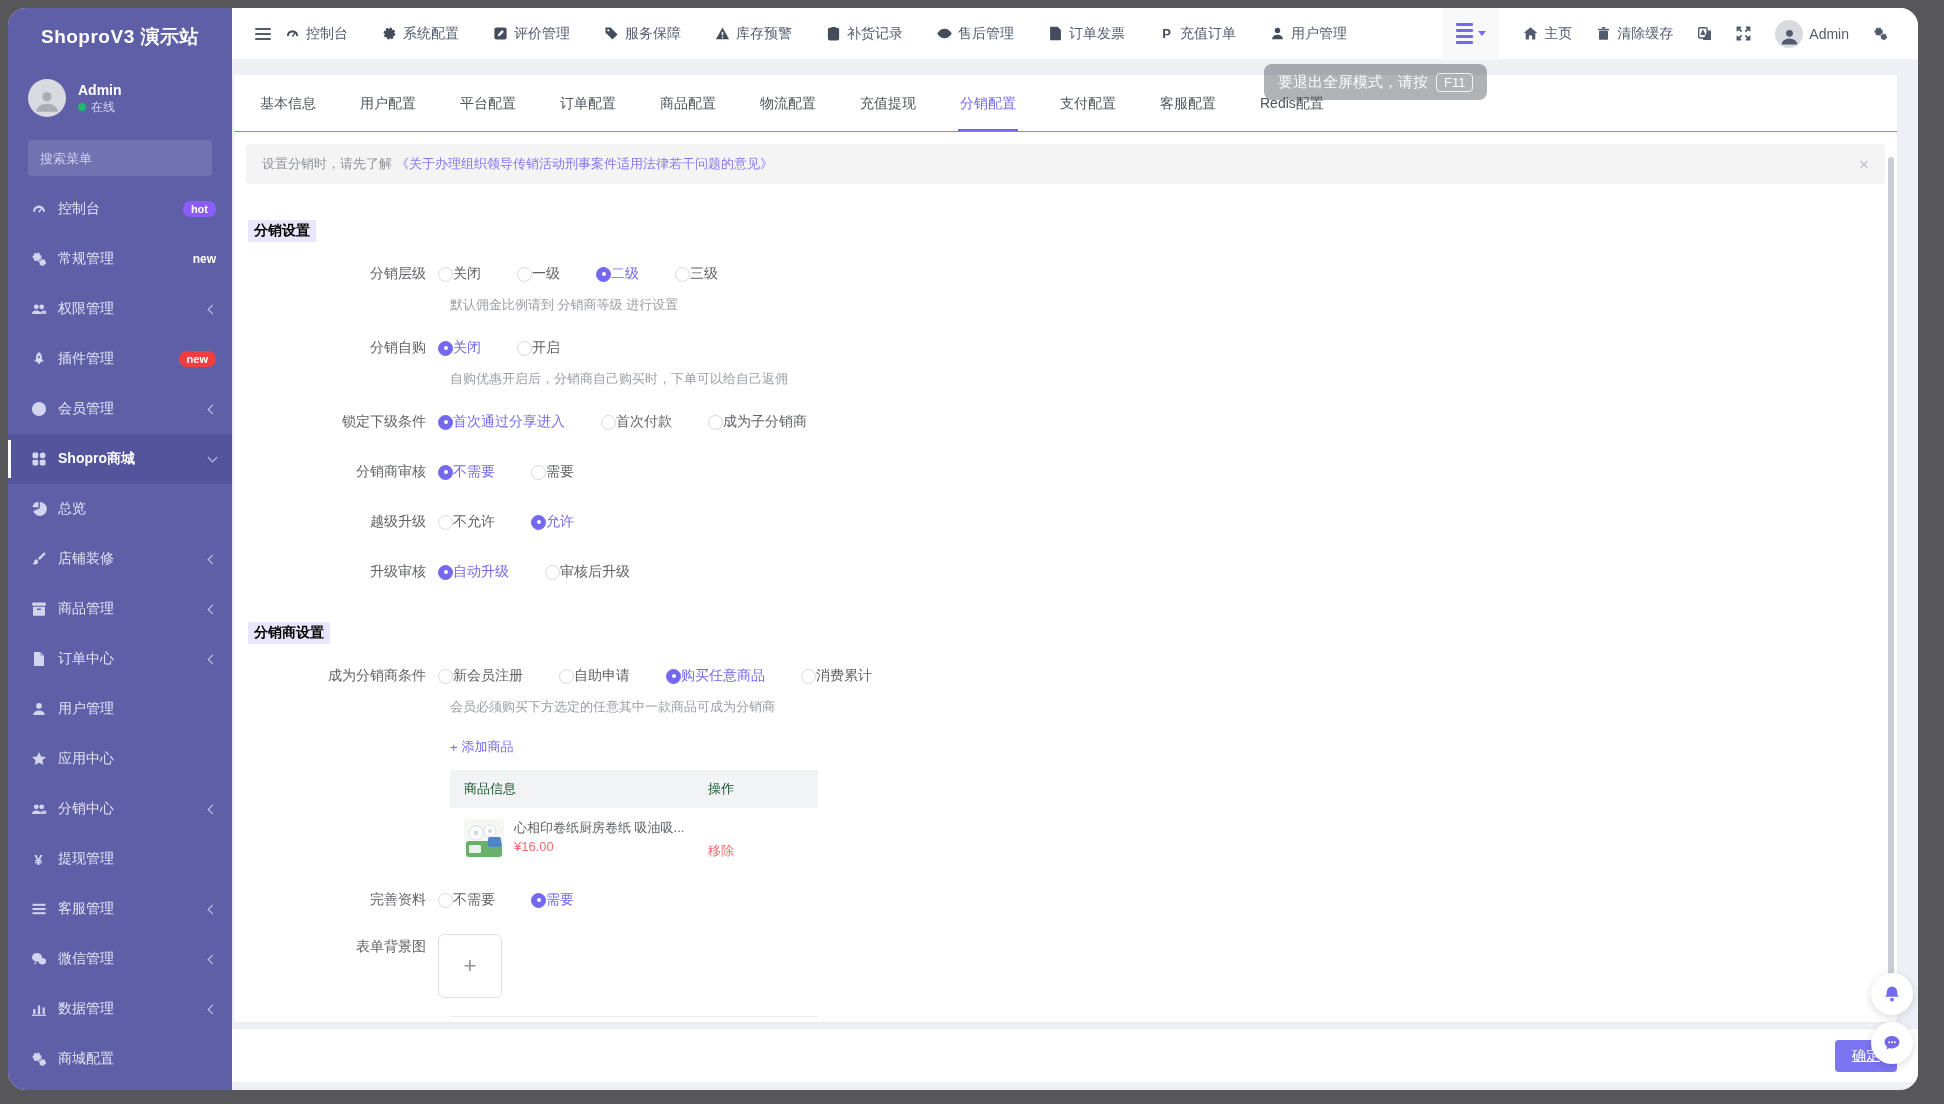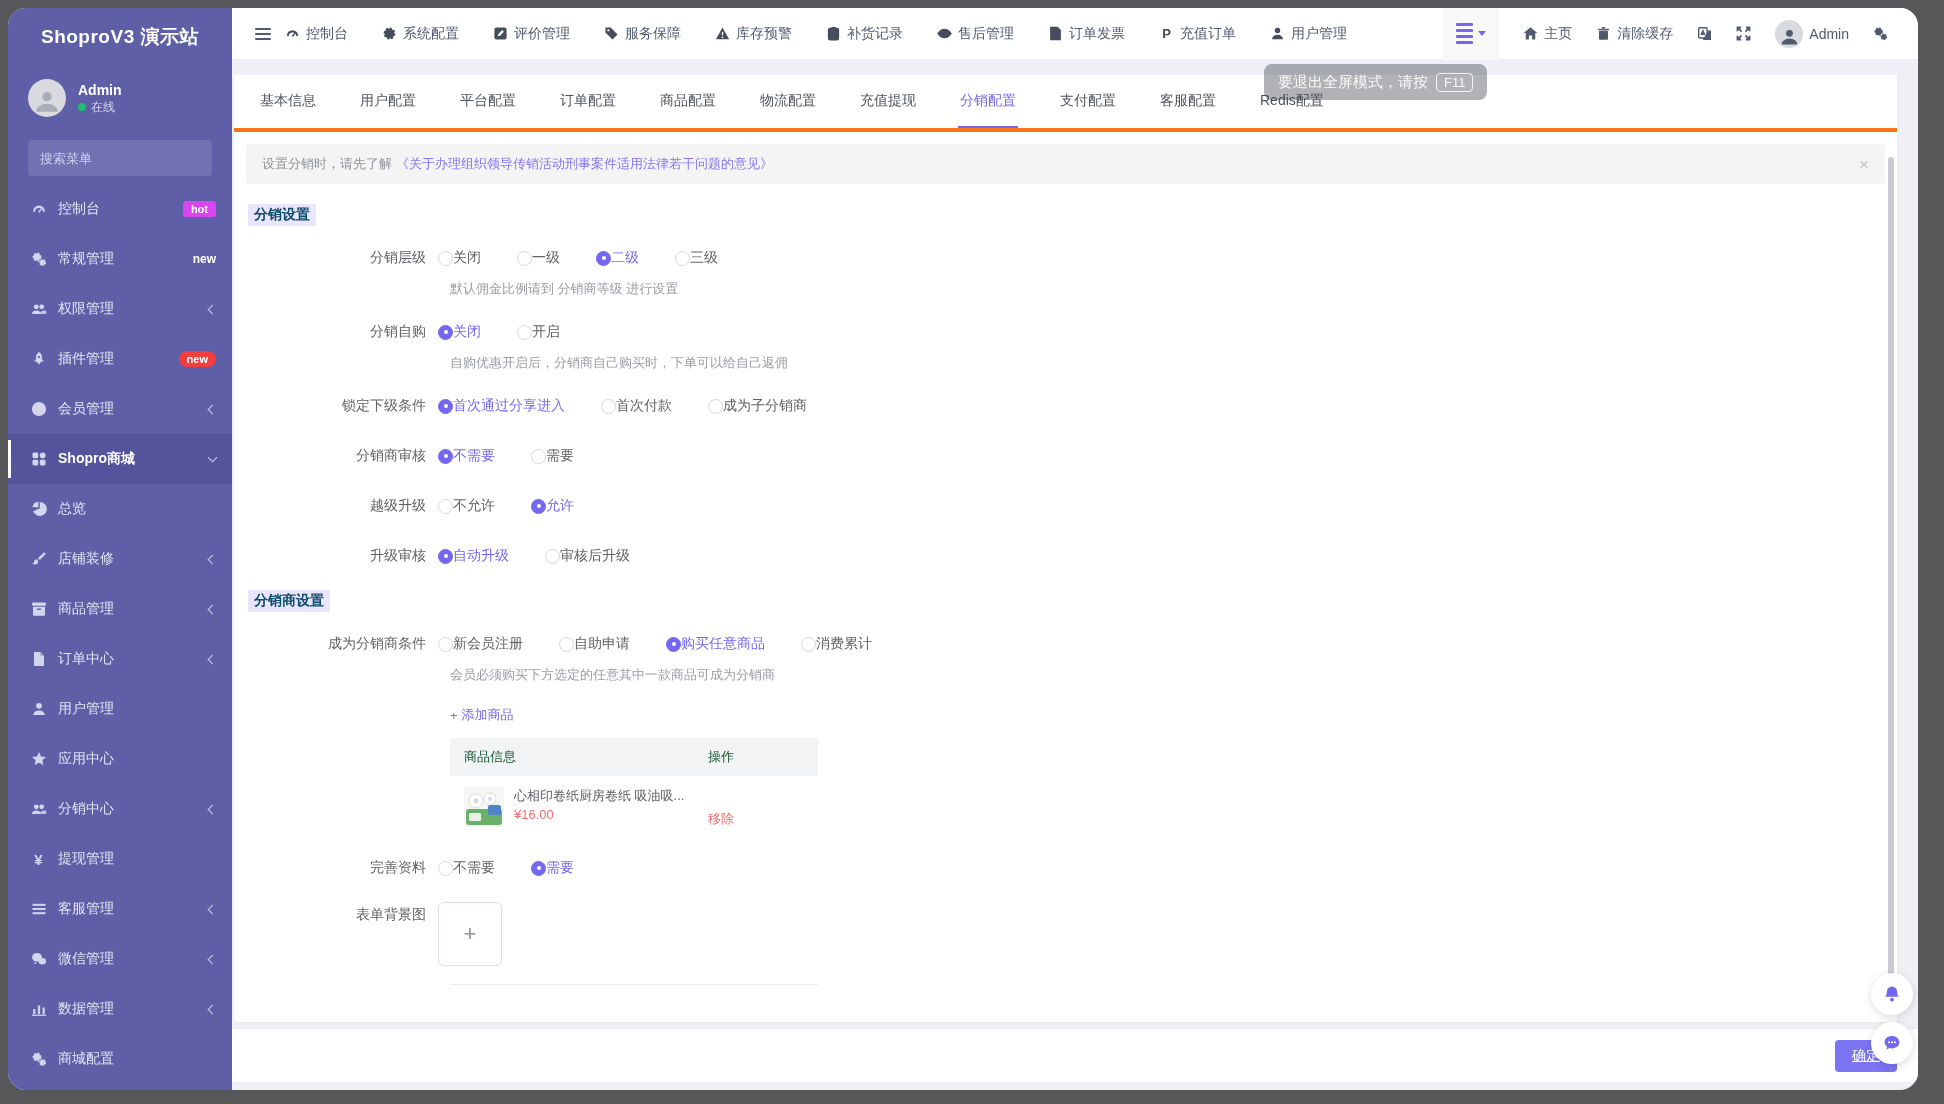--- a/index.html
+++ b/index.html
@@ -30,21 +30,21 @@
   .searchbox input::placeholder{color:#cfd1ec;}
   .searchbox .sicon{width:14px;height:14px;color:#e8e9f8;}
   .menu{flex:1;overflow:hidden;}
   .mitem{height:50px;display:flex;align-items:center;padding:0 16px 0 22px;gap:11px;font-size:14px;color:#e2e3f4;cursor:pointer;position:relative;}
   .mitem .ic{width:17px;height:17px;color:#d3d5ef;display:flex;align-items:center;justify-content:center;flex:0 0 17px;font-size:15px;font-weight:700;}
   .mitem .ic svg{width:16px;height:16px;fill:currentColor;}
   .mitem .lbl{flex:1;white-space:nowrap;}
   .mitem.active{background:var(--sidebar-active);color:#fff;font-weight:700;}
   .mitem.active::before{content:"";position:absolute;left:0;top:6px;bottom:6px;width:3px;background:#fff;}
   .badge{font-size:11px;font-weight:700;color:#fff;border-radius:3px;padding:2px 8px;}
-  .badge.blue{background:#d946ef;}
+  .badge.blue{background:#8b5cf6;border-radius:7px;}
   .badge.red{background:#f13f3f;border-radius:10px;}
   .badge.plain{background:transparent;padding:0;font-size:12px;}
   .chev{width:7px;height:7px;border-right:1.6px solid #c9cbe8;border-bottom:1.6px solid #c9cbe8;display:inline-block;}
   .chev.left{transform:rotate(135deg);}
   .chev.down{transform:rotate(45deg);margin-top:-3px;}
   
   .main{flex:1;display:flex;flex-direction:column;position:relative;min-width:0;}
   .topbar{height:52px;background:#fff;display:flex;align-items:center;border-bottom:1px solid #f0f1f4;flex:0 0 52px;}
   .hamb{margin:0 14px 0 23px;color:var(--navtext);cursor:pointer;display:flex;flex-direction:column;gap:3px;}
   .hamb i{display:block;width:16px;height:2px;background:var(--navtext);border-radius:1px;}
@@ -57,28 +57,28 @@
   .menu-btn .bars{display:flex;flex-direction:column;gap:3px;}
   .menu-btn .bars i{display:block;width:17px;height:3px;background:var(--accent);border-radius:1px;}
   .caret{width:0;height:0;border-left:4px solid transparent;border-right:4px solid transparent;border-top:5px solid var(--accent);}
   .tr-item{display:flex;align-items:center;gap:6px;font-size:14px;color:var(--navtext);cursor:pointer;white-space:nowrap;}
   .tr-item svg{width:15px;height:15px;fill:var(--navtext);}
   .avatar.small{width:28px;height:28px;flex:0 0 28px;}
   .avatar.small svg{width:19px;height:19px;margin-top:5px;}
   
   .content{flex:1;position:relative;display:flex;flex-direction:column;min-height:0;}
   .card{margin:15px 21px 0 2px;background:#fff;height:947px;border-radius:2px;box-shadow:0 1px 3px rgba(0,0,0,.04);position:relative;overflow:hidden;}
-  .tabbar{height:57px;display:flex;align-items:flex-end;gap:40px;padding:0 24px;border-bottom:4px solid #f97316;}
+  .tabbar{height:57px;display:flex;align-items:flex-end;gap:40px;padding:0 24px;border-bottom:1px solid #f97316;}
   .tab{font-size:14px;color:#4e535b;padding:0 2px 18px;cursor:pointer;white-space:nowrap;}
   .tab.active{color:var(--accent);box-shadow:inset 0 -2px 0 var(--accent);}
   .alert{margin:12px 12px 0;background:#f4f4f5;border-radius:4px;height:40px;display:flex;align-items:center;padding:0 16px;font-size:13px;color:var(--muted);}
   .alert a{color:#8677f3;text-decoration:none;margin-left:4px;cursor:pointer;}
   .alert .close{margin-left:auto;color:#bfc3cb;font-size:17px;cursor:pointer;line-height:1;}
   .formwrap{padding:20px 0 0 12px;}
-  .sect{display:inline-block;background:#e9e6fb;color:#0c4a6e;font-size:14px;font-weight:700;padding:2px 6px;margin:0 0 16px 2px;}
+  .sect{display:inline-block;background:#e9e6fb;color:#000000;font-size:14px;font-weight:700;padding:2px 6px;margin:16px 0 16px 2px;}
   .frow{display:flex;align-items:center;min-height:32px;}
   .flabel{width:192px;flex:0 0 192px;text-align:right;padding-right:12px;font-size:14px;color:var(--text);white-space:nowrap;}
   .fctrl{display:flex;align-items:center;}
   .fhelp{margin:6px 0 0 204px;font-size:13px;color:#9a9da5;}
   .group{margin-bottom:18px;}
   .radio{display:flex;align-items:center;margin-right:36px;font-size:14px;color:var(--text);cursor:pointer;white-space:nowrap;}
   .rdot{width:15px;height:15px;border-radius:50%;border:1px solid #d5d8df;background:#fff;flex:0 0 15px;position:relative;}
   .radio.sel{color:var(--accent);}
   .radio.sel .rdot{border-color:var(--accent);background:var(--accent);}
   .radio.sel .rdot::after{content:"";position:absolute;left:4.5px;top:4.5px;width:4px;height:4px;border-radius:50%;background:#fff;}

